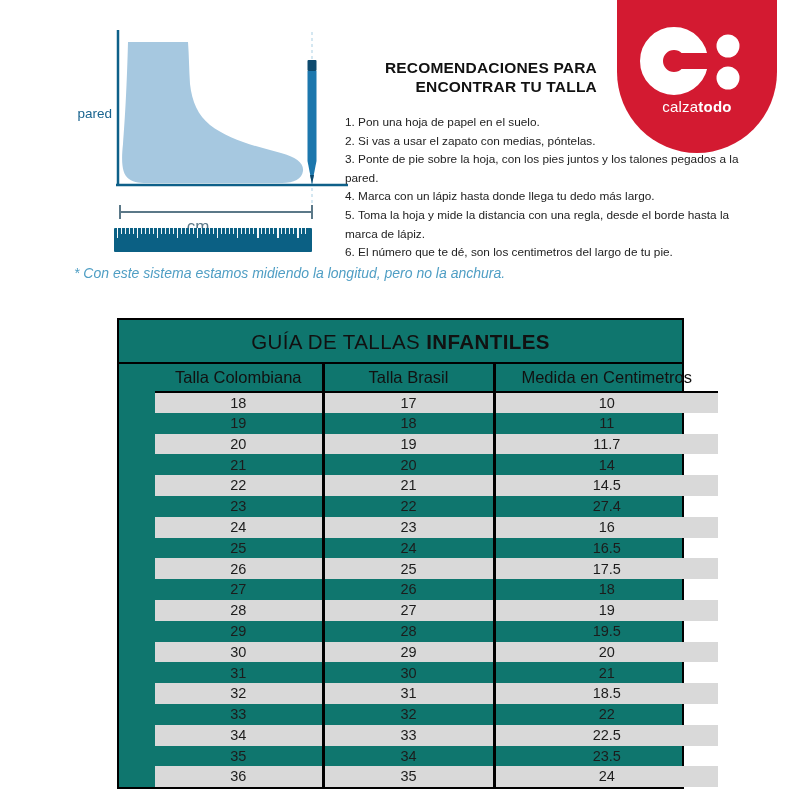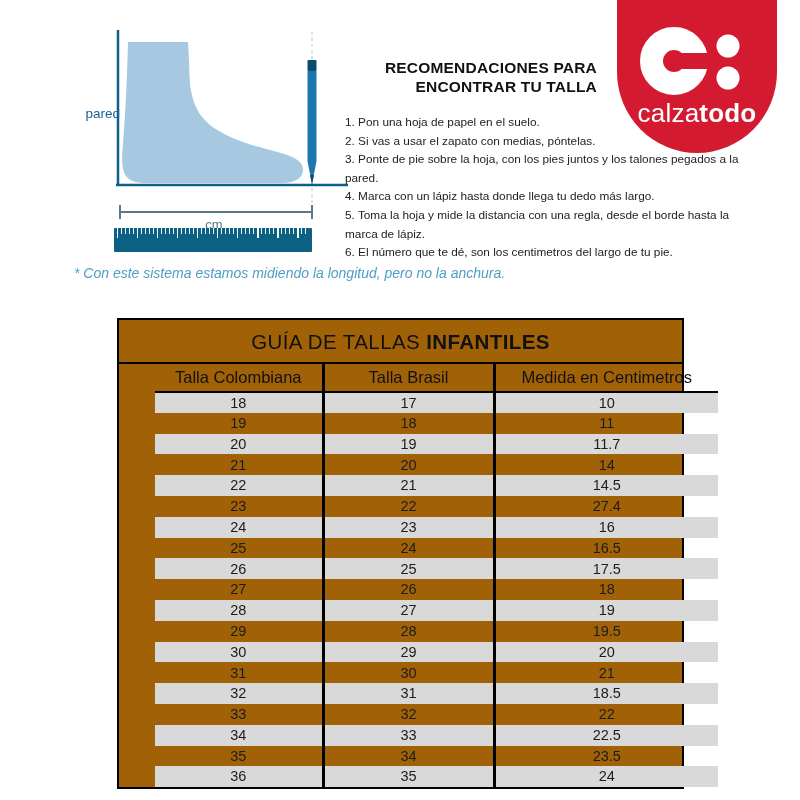--- a/index.html
+++ b/index.html
@@ -8,50 +8,50 @@
     --measure-line:#5b7888; --label-blue:#19648f; --footnote-blue:#4f9ec4;
     --table-alt-row:#d9d9d9; --table-border:#000000;
   }
   *{margin:0;padding:0;box-sizing:border-box;}
   body{background:#fff;font-family:"Liberation Sans",sans-serif;}
   #canvas{position:relative;width:800px;height:800px;background:#fff;overflow:hidden;}
 
   
   .diagram{position:absolute;left:58px;top:22px;width:300px;height:262px;}
   .diagram svg{position:absolute;left:0;top:0;}
-  .wall-label{position:absolute;left:16px;top:84px;width:46px;text-align:right;
+  .wall-label{position:absolute;left:8px;top:84px;width:46px;text-align:right;
     font-size:13.5px;color:var(--label-blue);}
-  .cm-label{position:absolute;left:128px;top:195px;width:56px;text-align:center;
-    font-size:13px;color:var(--measure-line);}
+  .cm-label{position:absolute;left:112px;top:195px;width:56px;text-align:center;
+    font-size:17px;color:var(--measure-line);}
   .ruler{position:absolute;left:56px;top:206px;width:198px;height:24px;
     background:var(--ruler-fill);border-radius:1px;}
   .ruler::before{content:"";position:absolute;left:3px;right:3px;top:0;height:6px;
     background:repeating-linear-gradient(90deg,rgba(255,255,255,.95) 0 1px,transparent 1px 4px);}
   .ruler::after{content:"";position:absolute;left:3px;right:3px;top:0;height:10px;
     background:repeating-linear-gradient(90deg,rgba(255,255,255,.95) 0 1.5px,transparent 1.5px 20px);}
   .diagram-footnote{position:absolute;left:16px;top:243px;width:300px;white-space:nowrap;
     font-size:14px;font-style:italic;color:var(--footnote-blue);}
 
   
   .recommendations{position:absolute;left:345px;top:58px;width:412px;color:#111;}
   .rec-title{width:252px;text-align:right;font-weight:700;font-size:15.5px;
     line-height:19px;letter-spacing:.2px;}
   .steps{margin-top:17px;font-size:11.8px;line-height:18.6px;color:#222;}
 
   
   .logo{position:absolute;left:617px;top:0;width:160px;height:153px;}
   .badge-path{fill:var(--brand-red);}
   .notch{fill:var(--brand-red);}
   .logo-wordmark{position:absolute;left:0;top:98px;width:100%;text-align:center;
-    color:#fff;font-size:26px;letter-spacing:.2px;}
+    color:#fff;font-size:15px;letter-spacing:.2px;}
   .logo-wordmark .bold{font-weight:800;}
 
   
   .table-wrap{position:absolute;left:117px;top:318px;width:567px;
-    border:2.5px solid var(--table-border);background:#a16207;color:#111;}
+    border:2.5px solid var(--table-border);background:#0f766e;color:#111;}
   .table-title{height:44px;line-height:44px;text-align:center;font-size:20.5px;
     letter-spacing:.4px;border-bottom:2.5px solid var(--table-border);}
   .table-title .bold{font-weight:700;}
   table{width:100%;border-collapse:collapse;table-layout:fixed;margin-left:36px;}
   col.c1{width:168px;} col.c2{width:171px;}
   thead th{height:28px;font-size:16.5px;font-weight:400;text-align:center;
     border-bottom:2.5px solid var(--table-border);}
   th + th, td + td{border-left:3px solid var(--table-border);}
   tbody td{height:20.8px;font-size:14.5px;text-align:center;line-height:1;color:#1c1c1c;}
 </style>

